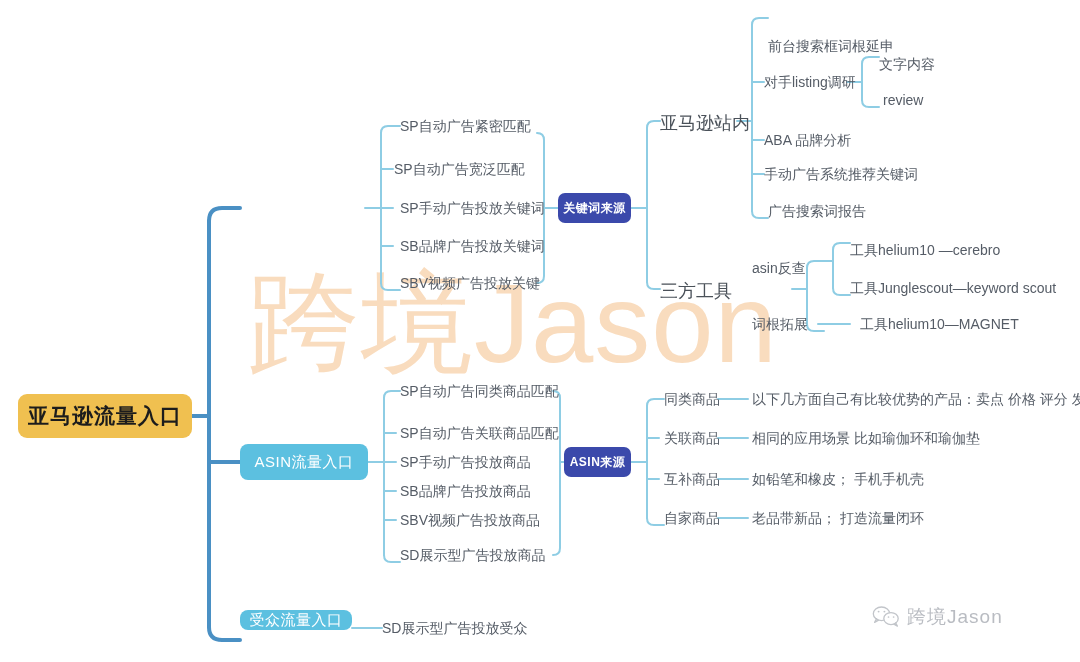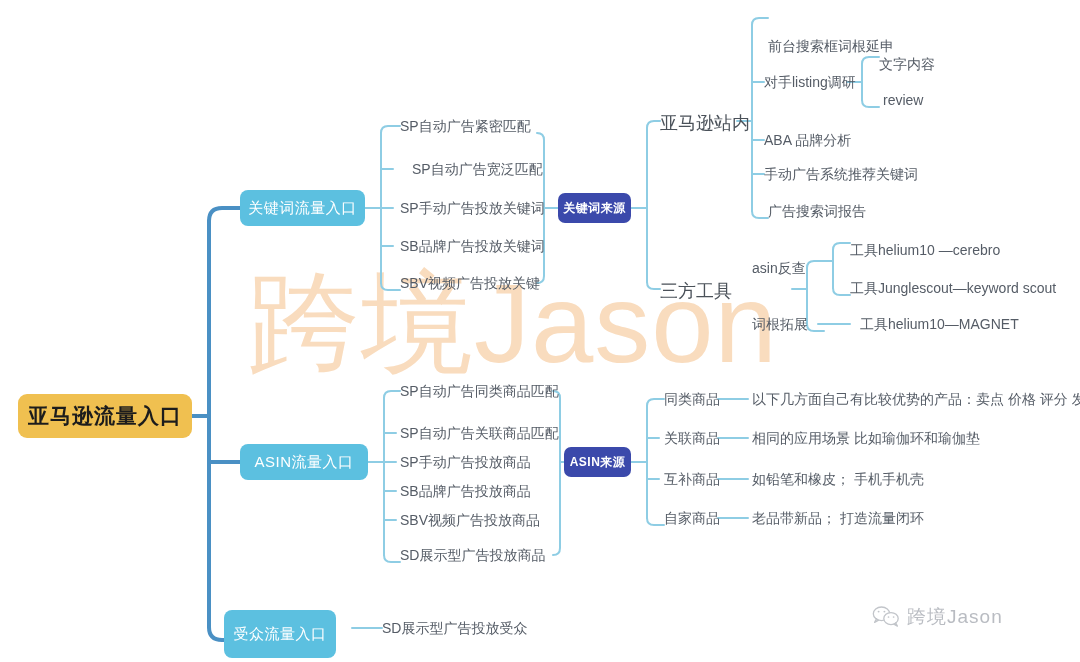--- a/index.html
+++ b/index.html
@@ -185,42 +185,39 @@
       <path d="M718,518 L748,518"></path>
 
       <path d="M352,628 L382,628"></path>
     </g>
   </svg>
 
   <div class="node node-root" style="left:18px; top:394px; width:174px; height:44px;">
     <span>亚马逊流量入口</span>
   </div>
 
-  <div class="node node-l1" style="left:240px; top:190px; width:125px; height:36px;">
-    <span>关键词流量入口</span>
-  </div>
 
   <div class="node node-l1" style="left:240px; top:444px; width:128px; height:36px;">
     <span>ASIN流量入口</span>
   </div>
 
-  <div class="node node-l1" style="left:224px; top:610px; width:112px; height:48px;">
+  <div class="node node-l1" style="left:240px; top:610px; width:112px; height:20px;">
     <span>受众流量入口</span>
   </div>
 
   <div class="node node-source" style="left:558px; top:193px; width:73px; height:30px;">
     <span>关键词来源</span>
   </div>
 
   <div class="node node-source" style="left:564px; top:447px; width:67px; height:30px;">
     <span>ASIN来源</span>
   </div>
 
   <div class="leaf" style="left:400px; top:119px;">SP自动广告紧密匹配</div>
-  <div class="leaf" style="left:412px; top:162px;text-align:center;">SP自动广告宽泛匹配</div>
+  <div class="leaf" style="left:394px; top:162px;text-align:center;">SP自动广告宽泛匹配</div>
   <div class="leaf" style="left:400px; top:201px;">SP手动广告投放关键词</div>
   <div class="leaf" style="left:400px; top:239px;">SB品牌广告投放关键词</div>
   <div class="leaf" style="left:400px; top:276px;">SBV视频广告投放关键</div>
 
   <div class="leaf" style="left:400px; top:384px;">SP自动广告同类商品匹配</div>
   <div class="leaf" style="left:400px; top:426px;">SP自动广告关联商品匹配</div>
   <div class="leaf" style="left:400px; top:455px;">SP手动广告投放商品</div>
   <div class="leaf" style="left:400px; top:484px;">SB品牌广告投放商品</div>
   <div class="leaf" style="left:400px; top:513px;">SBV视频广告投放商品</div>
   <div class="leaf" style="left:400px; top:548px;">SD展示型广告投放商品</div>

